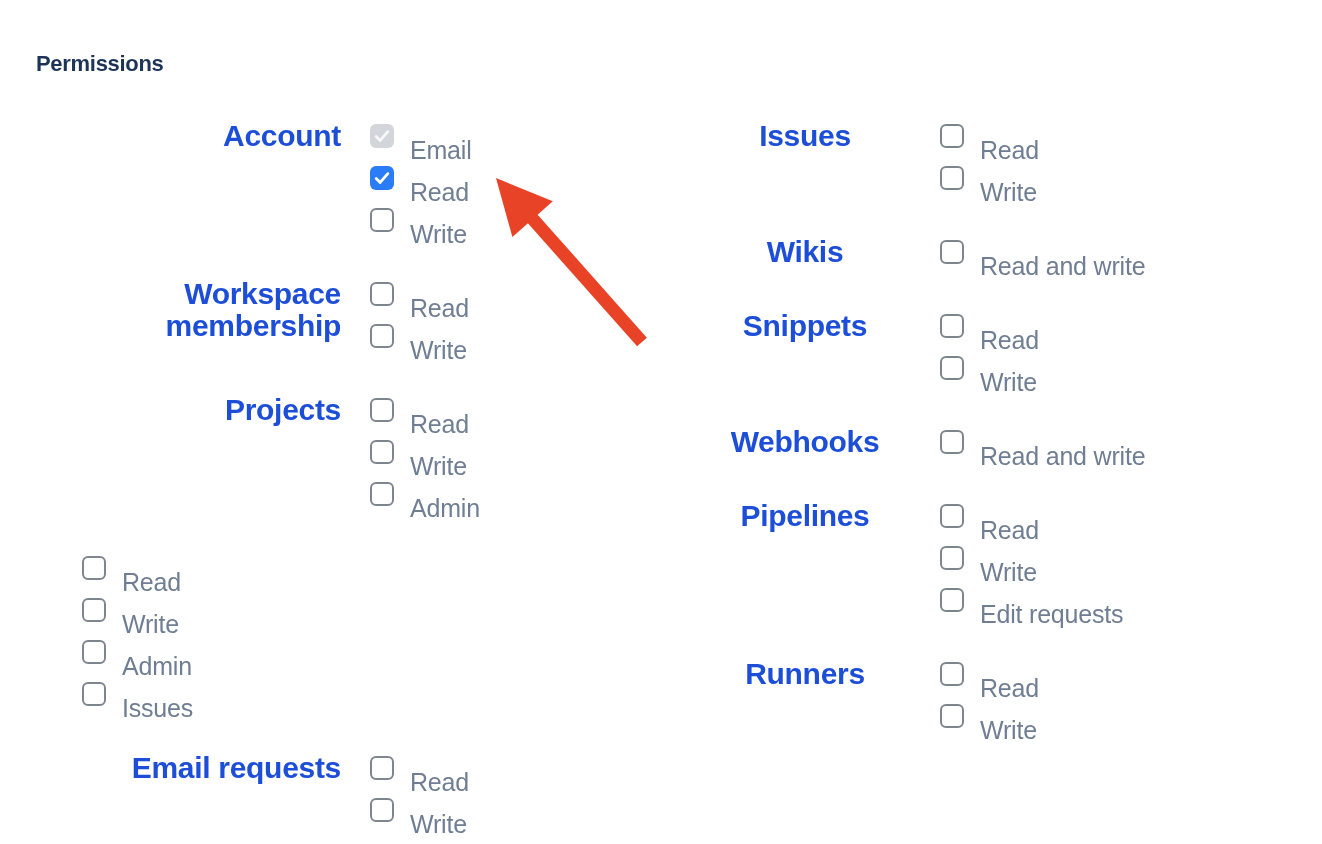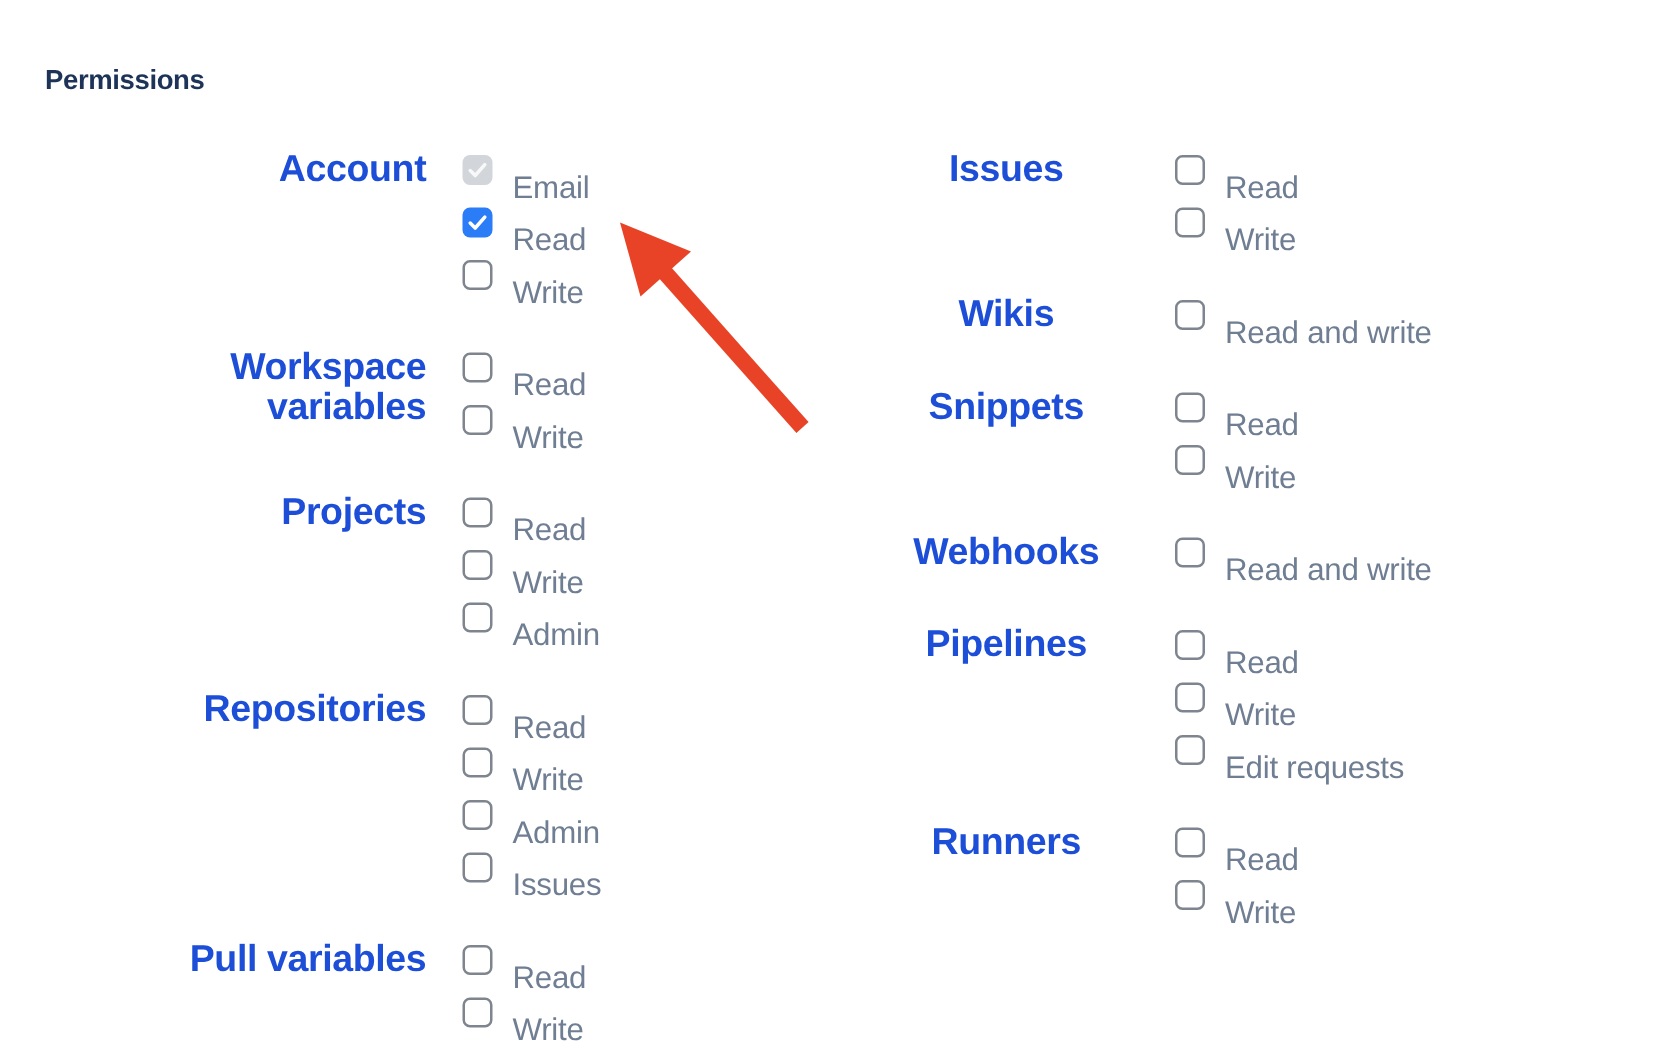--- a/index.html
+++ b/index.html
@@ -121,21 +121,21 @@
             </span>
             <span class="option-label">Read</span>
           </label>
           <label class="option-row">
             <span class="checkbox unchecked" role="checkbox"></span>
             <span class="option-label">Write</span>
           </label>
         </div>
       </div>
       <div class="group">
-        <div class="group-label">Workspace variables</div>
+        <div class="group-label">Workspace membership</div>
         <div class="options">
           <label class="option-row">
             <span class="checkbox unchecked" role="checkbox"></span>
             <span class="option-label">Read</span>
           </label>
           <label class="option-row">
             <span class="checkbox unchecked" role="checkbox"></span>
             <span class="option-label">Write</span>
           </label>
         </div>
@@ -151,42 +151,41 @@
             <span class="checkbox unchecked" role="checkbox"></span>
             <span class="option-label">Write</span>
           </label>
           <label class="option-row">
             <span class="checkbox unchecked" role="checkbox"></span>
             <span class="option-label">Admin</span>
           </label>
         </div>
       </div>
       <div class="group">
-        <div class="group-label">Repositories</div>
         <div class="options">
           <label class="option-row">
             <span class="checkbox unchecked" role="checkbox"></span>
             <span class="option-label">Read</span>
           </label>
           <label class="option-row">
             <span class="checkbox unchecked" role="checkbox"></span>
             <span class="option-label">Write</span>
           </label>
           <label class="option-row">
             <span class="checkbox unchecked" role="checkbox"></span>
             <span class="option-label">Admin</span>
           </label>
           <label class="option-row">
             <span class="checkbox unchecked" role="checkbox"></span>
             <span class="option-label">Issues</span>
           </label>
         </div>
       </div>
       <div class="group">
-        <div class="group-label">Pull variables</div>
+        <div class="group-label">Email requests</div>
         <div class="options">
           <label class="option-row">
             <span class="checkbox unchecked" role="checkbox"></span>
             <span class="option-label">Read</span>
           </label>
           <label class="option-row">
             <span class="checkbox unchecked" role="checkbox"></span>
             <span class="option-label">Write</span>
           </label>
         </div>

